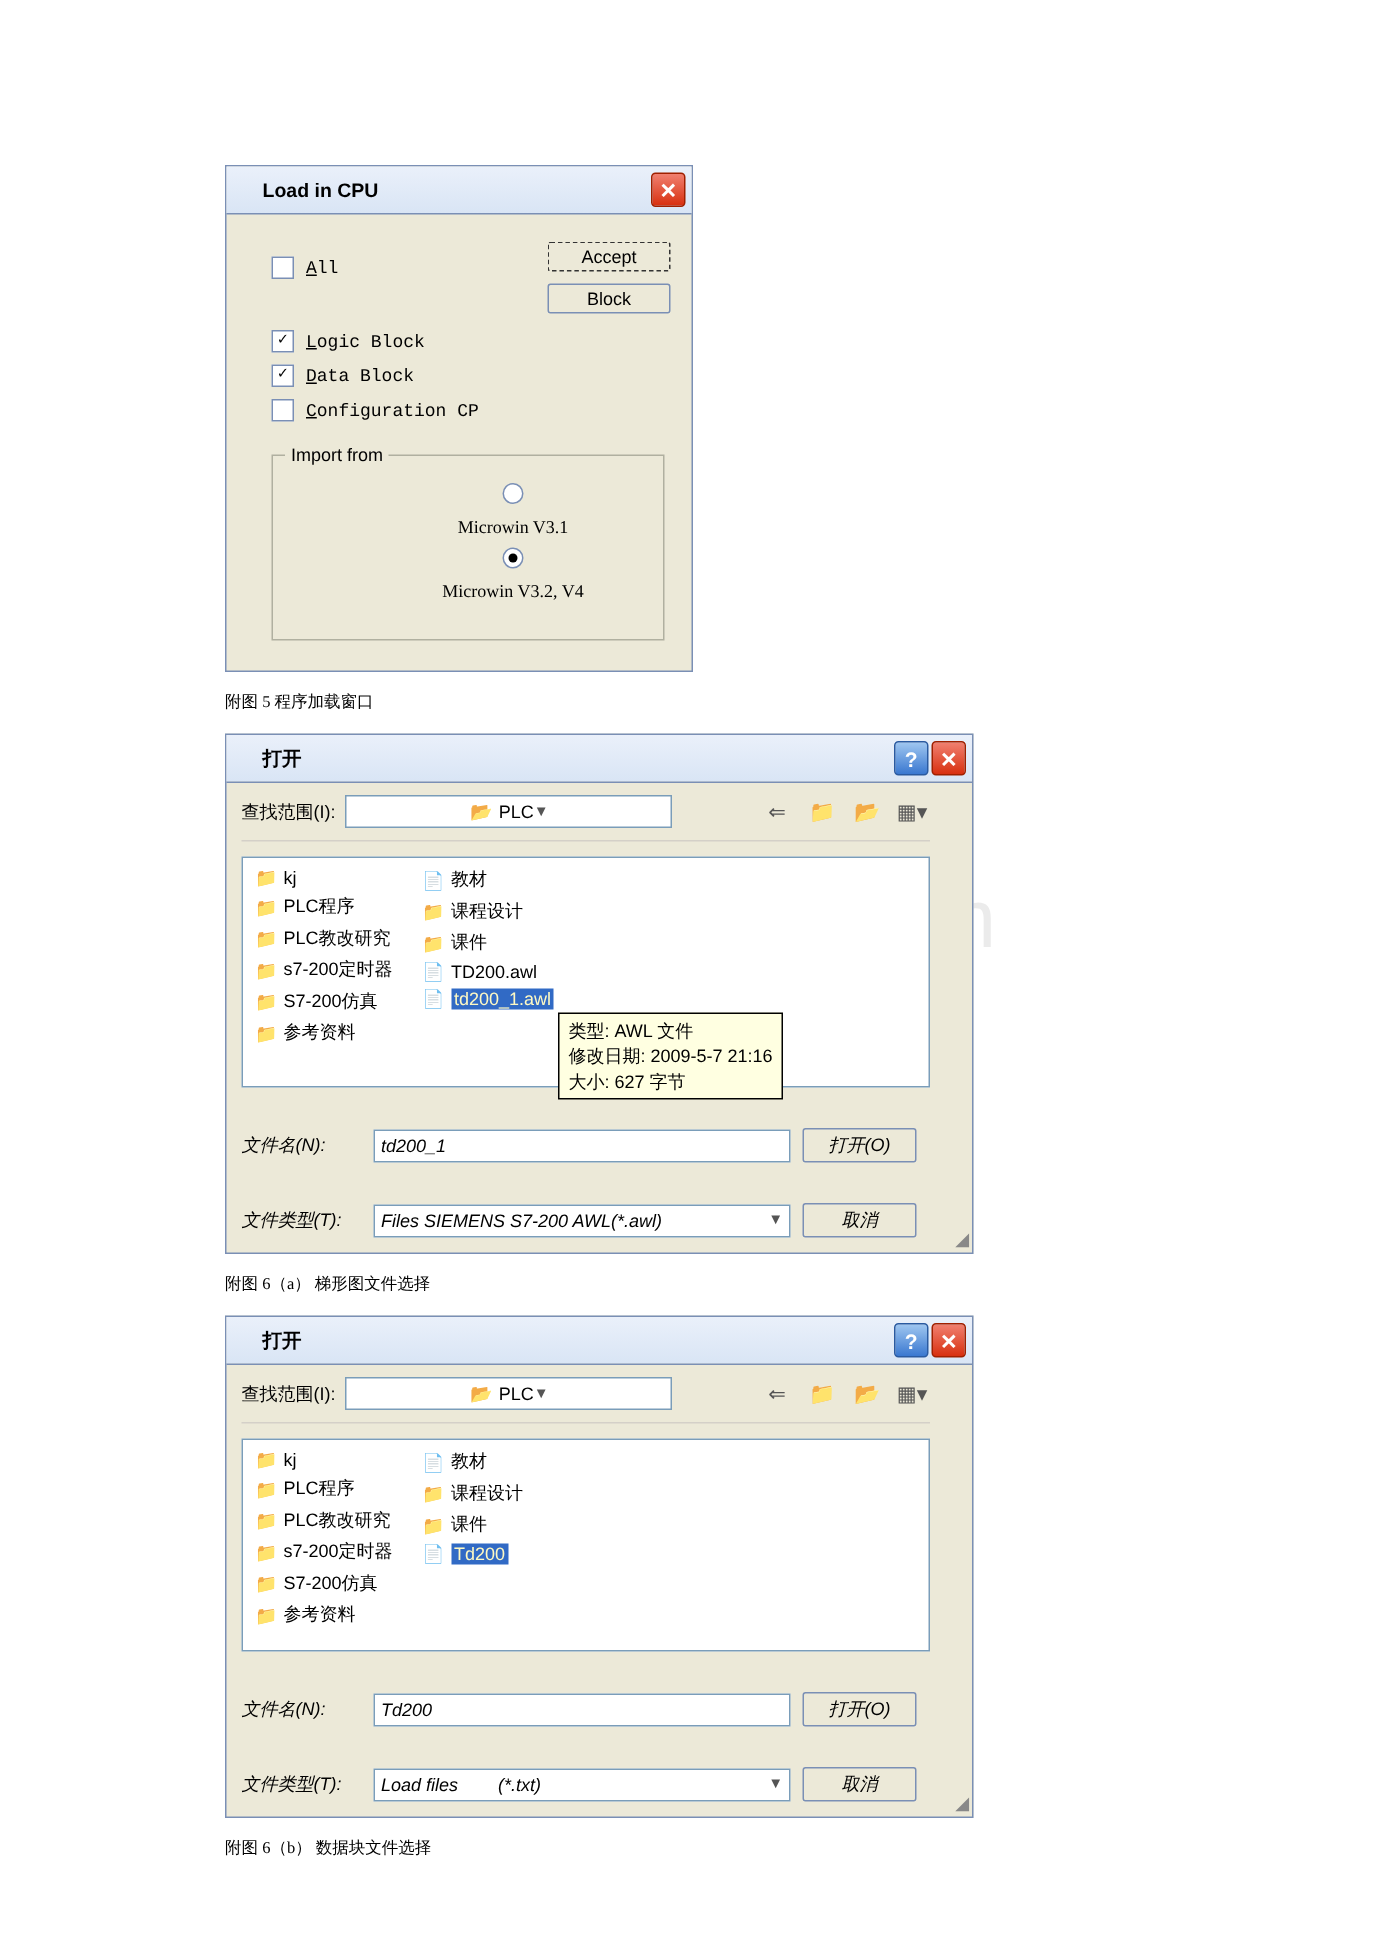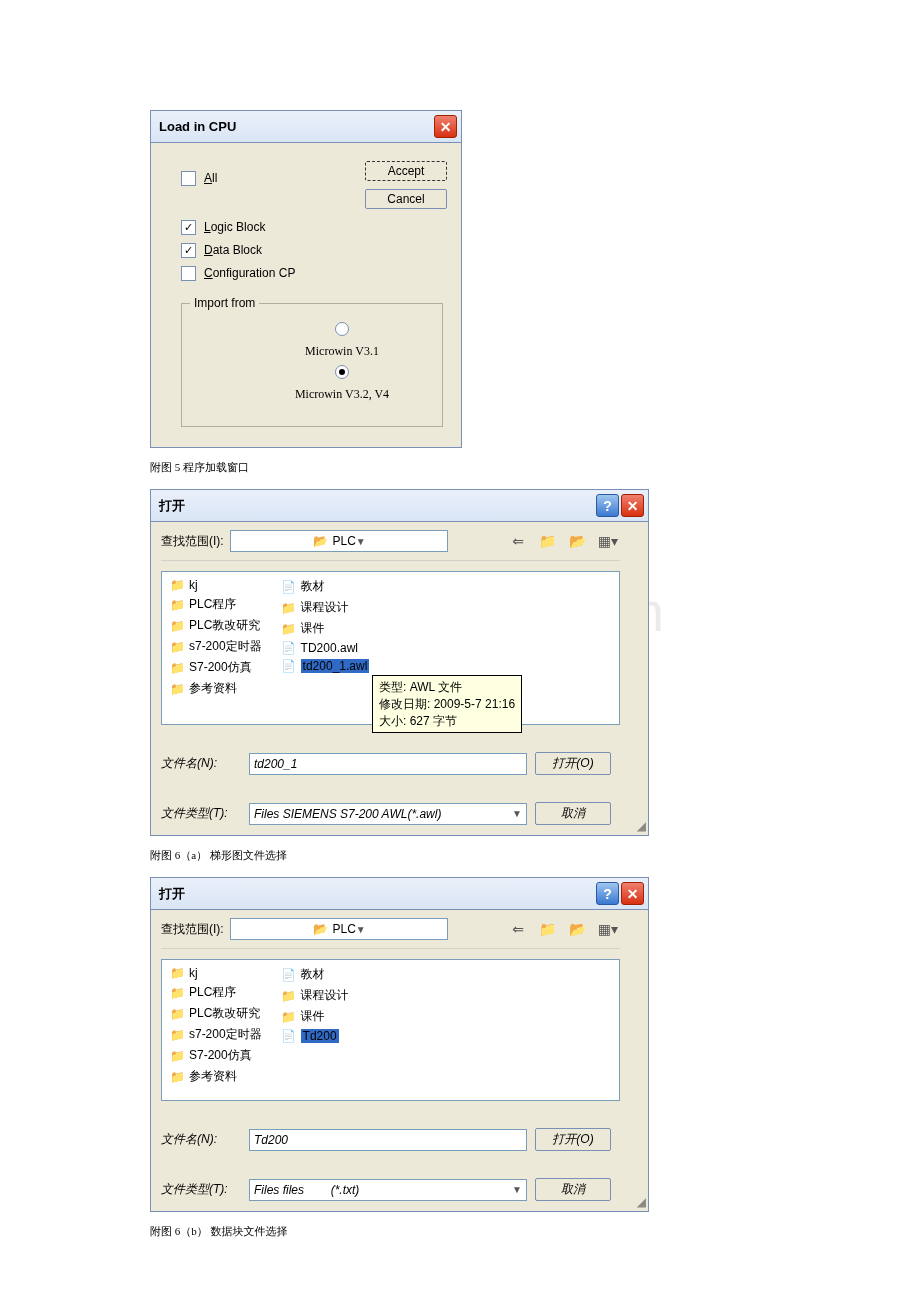--- a/index.html
+++ b/index.html
@@ -36,21 +36,21 @@
     font-size: 12px;
     color: #000;
     margin-bottom: 10px;
   }
   .titlebar {
     display: flex;
     align-items: center;
     justify-content: space-between;
     background: linear-gradient(#eaf0fa, #d9e5f5);
     border-bottom: 1px solid #7a8fb5;
-    padding: 4px 4px 4px 8px;
+    padding: 4px 4px 4px 24px;
     font-weight: bold;
   }
   .titlebar .title-text {
     font-family: "SimSun", Tahoma, sans-serif;
     font-size: 13px;
   }
   .titlebar .tb-btns {
     display: flex;
     gap: 2px;
   }
@@ -69,21 +69,21 @@
   .tb-help  { background: linear-gradient(#9fc6f0, #3a78d0); border: 1px solid #2a5aa0; font-family: Arial; }
 
   .win-body {
     padding: 10px 10px 14px 18px;
     position: relative;
   }
 
   
   .load-win { width: 310px; }
   .load-body { padding: 20px 18px 20px 30px; }
-  .cb-row { display: flex; align-items: flex-start; gap: 8px; margin: 8px 0; }
+  .cb-row { display: flex; align-items: flex-end; gap: 8px; margin: 8px 0; font-family: Liberation Mono, monospace; }
   .chk {
     width: 13px; height: 13px; border: 1px solid #7a8fb5; background: #fff;
     display: inline-flex; align-items: center; justify-content: center;
     font-size: 11px; color: #000;
   }
   .chk-on::before { content: "✓"; font-size: 11px; line-height: 1; }
   .radio {
     width: 12px; height: 12px; border: 1px solid #7a8fb5; border-radius: 50%;
     display: inline-flex; align-items: center; justify-content: center; background: #fff;
   }
@@ -154,21 +154,21 @@
     display: flex;
     gap: 20px;
     font-size: 12px;
     position: relative;
   }
   .file-col { display: flex; flex-direction: column; gap: 4px; }
   .file-item { display: flex; align-items: center; gap: 4px; white-space: nowrap; }
   .fico-folder { color: #e8c060; }
   .fico-doc { color: #4080c0; }
   .fico-txt { color: #7a8fb5; }
-  .selected { background: #316ac5; color: #000000; padding: 0 2px; }
+  .selected { background: #316ac5; color: #fef9c3; padding: 0 2px; }
 
   .tooltip {
     position: absolute;
     border: 1px solid #000;
     background: #ffffe1;
     padding: 3px 6px;
     font-size: 12px;
     left: 210px; top: 103px;
     line-height: 1.4;
   }
@@ -203,21 +203,21 @@
   <div class="win load-win">
     <div class="titlebar">
       <span class="title-text">Load in CPU</span>
       <div class="tb-btns">
         <div class="tb-btn tb-close">✕</div>
       </div>
     </div>
     <div class="win-body load-body">
       <div class="load-right">
         <div class="btn btn-accept">Accept</div>
-        <div class="btn">Cancel</div>
+        <div class="btn">Block</div>
       </div>
 
       <div class="cb-row">
         <span class="chk"></span>
         <span><span class="u">A</span><span>ll</span></span>
       </div>
 
       <div style="height:18px"></div>
 
       <div class="cb-row">
@@ -420,21 +420,21 @@
       <div class="form-row">
         <span class="lbl" style="width:80px">文件名(N):</span>
         <div class="textfield">
             <span>Td200</span>
           </div>
         <div class="btn btn-w">打开(O)</div>
       </div>
       <div class="form-row">
         <span class="lbl" style="width:80px">文件类型(T):</span>
         <div class="textfield">
-            <span style="white-space:pre">Files files        (*.txt)</span>
+            <span style="white-space:pre">Load files        (*.txt)</span>
             <span class="arrow">▼</span>
           </div>
         <div class="btn btn-w">取消</div>
       </div>
       <div class="resize-grip">◢</div>
     </div>
   </div>
 
   <div class="caption">附图 6（b） 数据块文件选择</div>
 

